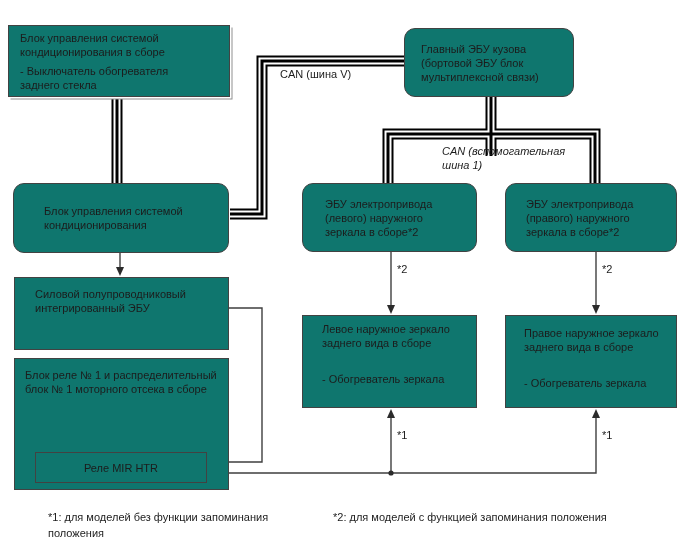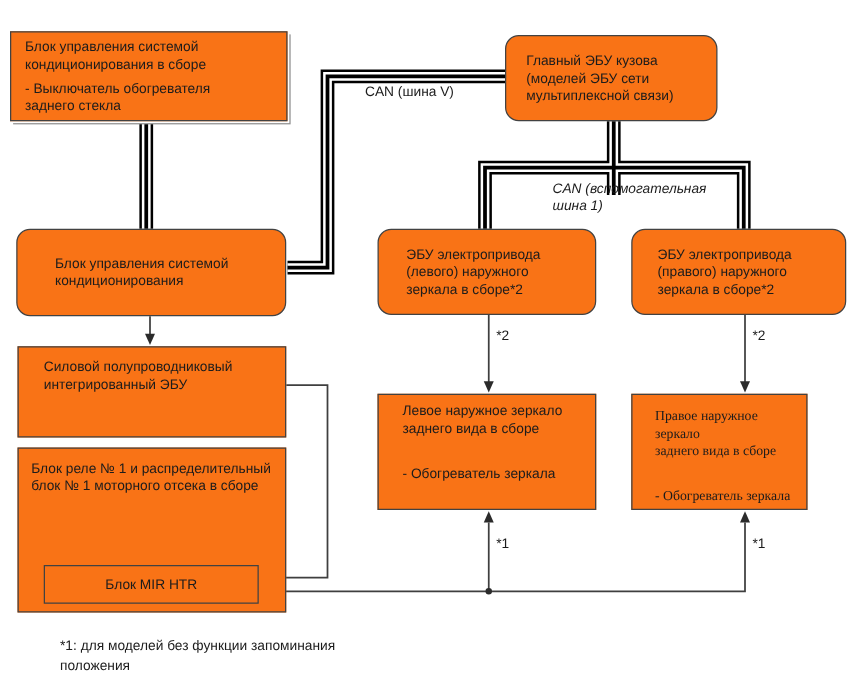--- a/index.html
+++ b/index.html
@@ -2,21 +2,21 @@
 <html><head>
 <meta charset="utf-8">
 <style>
   html,body{margin:0;padding:0;background:#ffffff;}
   #stage{
     position:relative;width:688px;height:560px;background:#ffffff;overflow:hidden;
     font-family:"Liberation Sans",sans-serif;color:#1c1c1c;
   }
   #stage svg{position:absolute;left:0;top:0;}
   .box{
-    position:absolute;box-sizing:border-box;background:#f97316;
+    position:absolute;box-sizing:border-box;background:#0f766e;
     border:1.5px solid #424242;
     font-size:11px;line-height:14px;color:#1c1c1c;
   }
   .rounded{border-radius:11px;}
   .vcenter{display:flex;flex-direction:column;justify-content:center;}
   .hcenter{align-items:center;text-align:center;}
   .shadowed{box-shadow:1.5px 1.5px 0 0 #ffffff,2.5px 2.5px 0 0 #8f8f8f;}
   .txt{white-space:pre-line;}
   .lbl{position:absolute;font-size:11px;line-height:14px;white-space:pre-line;}
   .fn{position:absolute;font-size:11px;line-height:16px;white-space:pre-line;}
@@ -69,21 +69,21 @@
 
   <div class="box shadowed" style="left:8px;top:25px;width:222px;height:72px;padding:5px 8px 0 11px;">
     <div class="txt">Блок управления системой
 кондиционирования в сборе</div>
     <div class="txt" style="margin-top:5px;">- Выключатель обогревателя
 заднего стекла</div>
   </div>
 
   <div class="box rounded vcenter" style="left:404px;top:28px;width:170px;height:69px;padding-left:16px;">
     <div class="txt">Главный ЭБУ кузова
-(моделей ЭБУ сети
+(бортовой ЭБУ блок
 мультиплексной связи)</div>
   </div>
 
   <div class="box rounded vcenter" style="left:13px;top:183px;width:216px;height:70px;padding-left:30px;">
     <div class="txt">Блок управления системой
 кондиционирования</div>
   </div>
 
   <div class="box rounded vcenter" style="left:302px;top:183px;width:175px;height:69px;padding-left:22px;">
     <div class="txt">ЭБУ электропривода
@@ -101,40 +101,41 @@
     <div class="txt">Силовой полупроводниковый
 интегрированный ЭБУ</div>
   </div>
 
   <div class="box" style="left:14px;top:358px;width:215px;height:132px;padding:9px 6px 0 10px;">
     <div class="txt">Блок реле № 1 и распределительный
 блок № 1 моторного отсека в сборе</div>
   </div>
 
   <div class="box vcenter hcenter" style="left:35px;top:452px;width:172px;height:31px;">
-    <div class="txt">Блок MIR HTR</div>
+    <div class="txt">Реле MIR HTR</div>
   </div>
 
   <div class="box" style="left:302px;top:315px;width:175px;height:93px;padding:6px 6px 0 19px;">
     <div class="txt">Левое наружное зеркало
 заднего вида в сборе</div>
     <div class="txt" style="margin-top:22px;">- Обогреватель зеркала</div>
   </div>
 
-  <div class="box" style="left:505px;top:315px;width:141px;height:93px;padding:10px 6px 0 18px;font-family:Liberation Serif, serif;">
+  <div class="box" style="left:505px;top:315px;width:172px;height:93px;padding:10px 6px 0 18px;">
     <div class="txt">Правое наружное зеркало
 заднего вида в сборе</div>
     <div class="txt" style="margin-top:22px;">- Обогреватель зеркала</div>
   </div>
 
-  <div class="lbl" style="left:280px;top:67px;margin-left:12px;">CAN (шина V)</div>
+  <div class="lbl" style="left:280px;top:67px;">CAN (шина V)</div>
   <div class="lbl" style="left:442px;top:144px;font-style:italic;">CAN (вспомогательная
 шина 1)</div>
 
   <div class="lbl" style="left:397px;top:262px;">*2</div>
   <div class="lbl" style="left:602px;top:262px;">*2</div>
   <div class="lbl" style="left:397px;top:428px;">*1</div>
   <div class="lbl" style="left:602px;top:428px;">*1</div>
 
   <div class="fn" style="left:28px;top:509px;margin-left:20px;">*1: для моделей без функции запоминания
 положения</div>
+  <div class="fn" style="left:333px;top:509px;">*2: для моделей с функцией запоминания положения</div>
 
 </div>
 
 </body></html>

